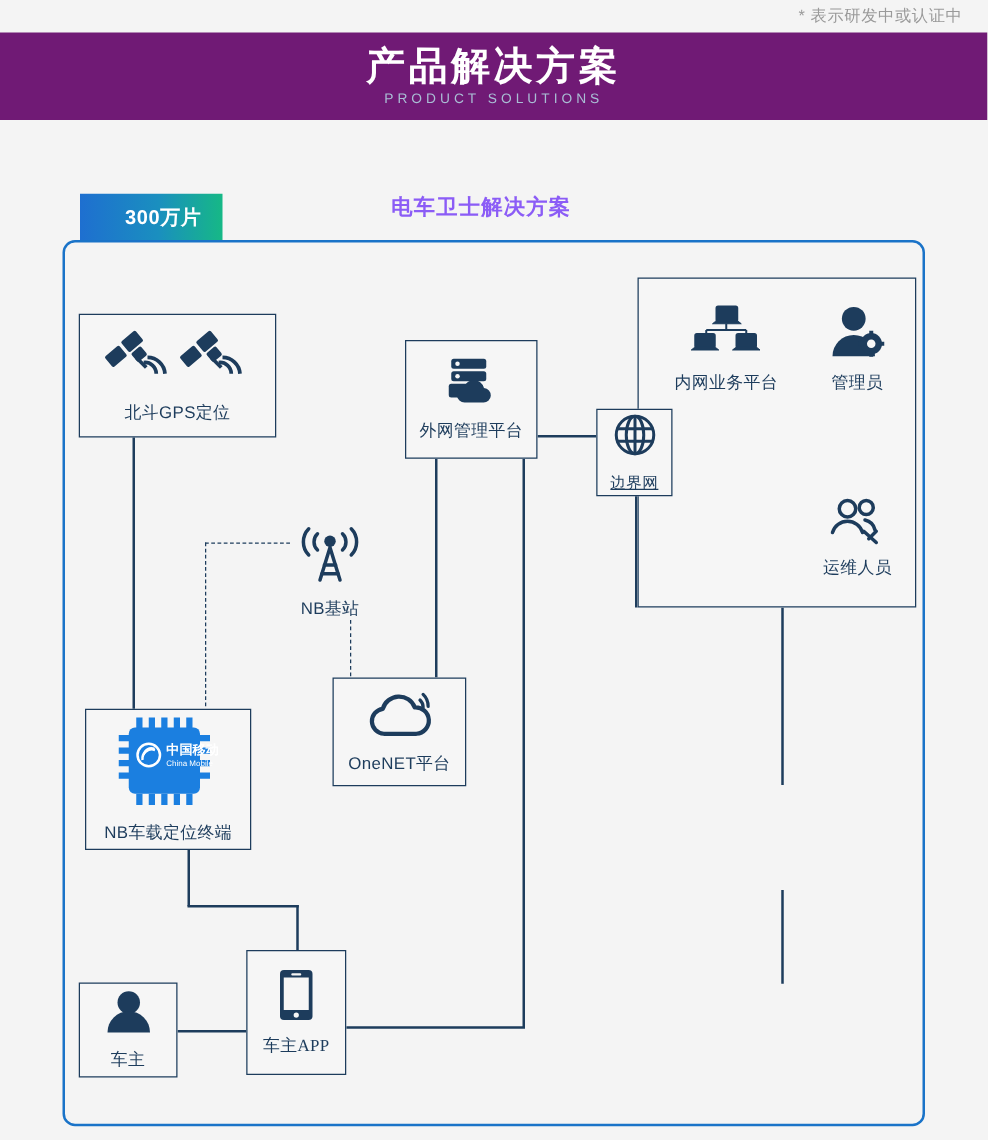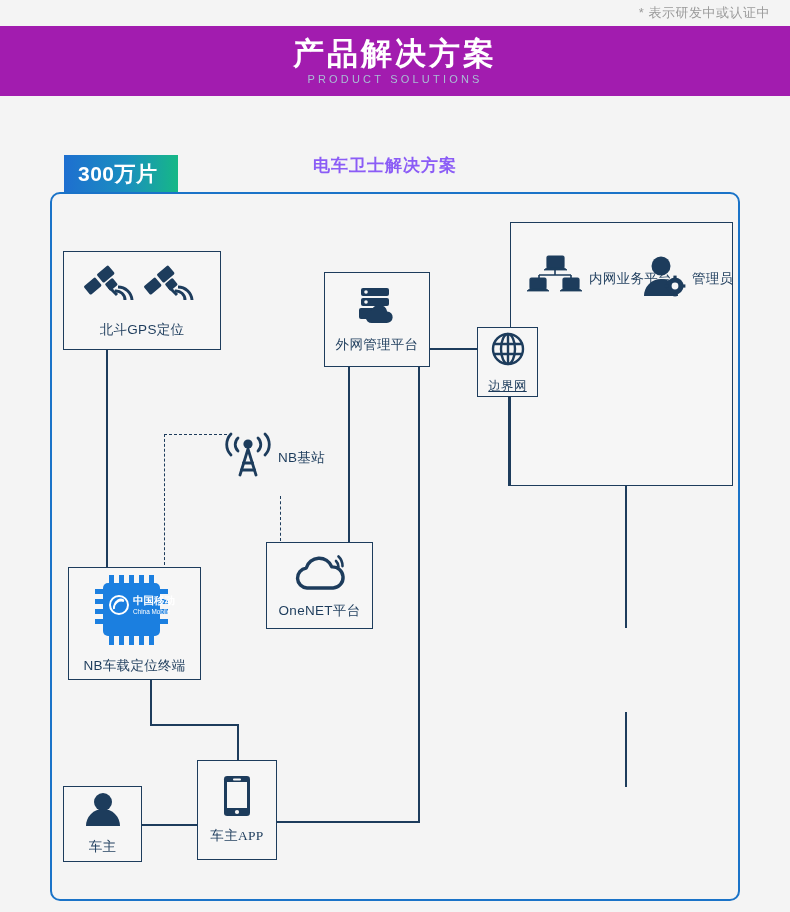--- a/index.html
+++ b/index.html
@@ -15,38 +15,38 @@
   .topnote {
     position: absolute; top: 0; left: 0; width: 790px; height: 26px;
     display: flex; align-items: center; justify-content: flex-end;
     padding-right: 20px;
     font-size: 13px; color: #9a9a9a; letter-spacing: .5px;
   }
 
   
   .banner {
     position: absolute; top: 26px; left: 0; width: 790px; height: 70px;
-    background: #a21caf;
+    background: #701a75;
     display: flex; flex-direction: column; align-items: center; justify-content: center;
   }
   .banner-title {
     font-size: 31px; font-weight: bold; color: #ffffff; letter-spacing: 3px;
     line-height: 1.05; font-family: "DejaVu Sans", sans-serif;
   }
   .banner-sub {
     font-size: 11px; color: #a9bdd4; letter-spacing: 3.2px; margin-top: 4px;
     font-family: "Liberation Sans", sans-serif;
   }
 
   
   .badge {
     position: absolute; left: 64px; top: 155px; width: 114px; height: 38px;
     background: linear-gradient(90deg, #1e6fd0 0%, #1a8fbf 55%, #16b886 100%);
-    color: #fff; font-size: 21px; font-weight: bold;
-    display: flex; align-items: center; padding-left: 14px; letter-spacing: .5px;
+    color: #fff; font-size: 16px; font-weight: bold;
+    display: flex; align-items: center; padding-left: 36px; letter-spacing: .5px;
   }
   .sect-title {
     position: absolute; left: 313px; top: 154px;
     font-size: 17px; font-weight: bold; color: #8b5cf6; letter-spacing: 1px;
   }
 
   
   .outer {
     position: absolute; left: 50px; top: 192px; width: 690px; height: 709px;
     border: 2px solid #1a73c8; border-radius: 10px; background: transparent;
@@ -59,21 +59,21 @@
   }
 
   
   .node {
     position: absolute; border: 1.6px solid #1d3c5c; background: #f6f6f6;
     display: flex; flex-direction: column; align-items: center; justify-content: center;
     gap: 6px;
   }
   .node-plain {
     position: absolute; background: transparent;
-    display: flex; flex-direction: row; align-items: center; justify-content: space-between;
+    display: flex; flex-direction: column; align-items: center; justify-content: center;
     gap: 4px;
   }
   .node-label {
     font-size: 13.5px; color: #1d3c5c; white-space: nowrap; letter-spacing: .3px;
   }
   .node-label.sm { font-size: 12.5px; text-decoration: underline; }
   .ico { display: block; }
 
   
   .ln {
@@ -216,20 +216,35 @@
               <rect x="15.4" y="7.4" width="4" height="3.2"></rect>
             </g>
           </g>
         </g>
       </svg>
     </span>
     <span class="node-label">管理员</span>
   </div>
 
 
+  <div class="node-plain" style="left:640px; top:396px; width:92px; height:68px;">
+    <span class="ico">
+      <svg width="48" height="38" viewBox="0 0 48 38">
+        <g stroke="#1d3c5c" stroke-width="2.8" fill="none" stroke-linecap="round">
+          <circle cx="16" cy="9" r="6.6"></circle>
+          <circle cx="31" cy="8" r="5.6"></circle>
+          <path d="M4 28 a12.5 12.5 0 0 1 24 0"></path>
+          <path d="M30 18 a10.5 10.5 0 0 1 8 8"></path>
+          <path d="M29 27 l10 9"></path>
+          <path d="M39 27 l-6 6"></path>
+        </g>
+      </svg>
+    </span>
+    <span class="node-label">运维人员</span>
+  </div>
 
   <div class="node" style="left:477px; top:327px; width:61px; height:70px;">
     <span class="ico">
       <svg width="38" height="38" viewBox="0 0 38 38">
         <g stroke="#1d3c5c" stroke-width="2.4" fill="none">
           <circle cx="19" cy="19" r="15"></circle>
           <ellipse cx="19" cy="19" rx="7" ry="15"></ellipse>
           <path d="M4.3 14 h29.4 M4.3 24 h29.4 M19 4 v30"></path>
         </g>
       </svg>

